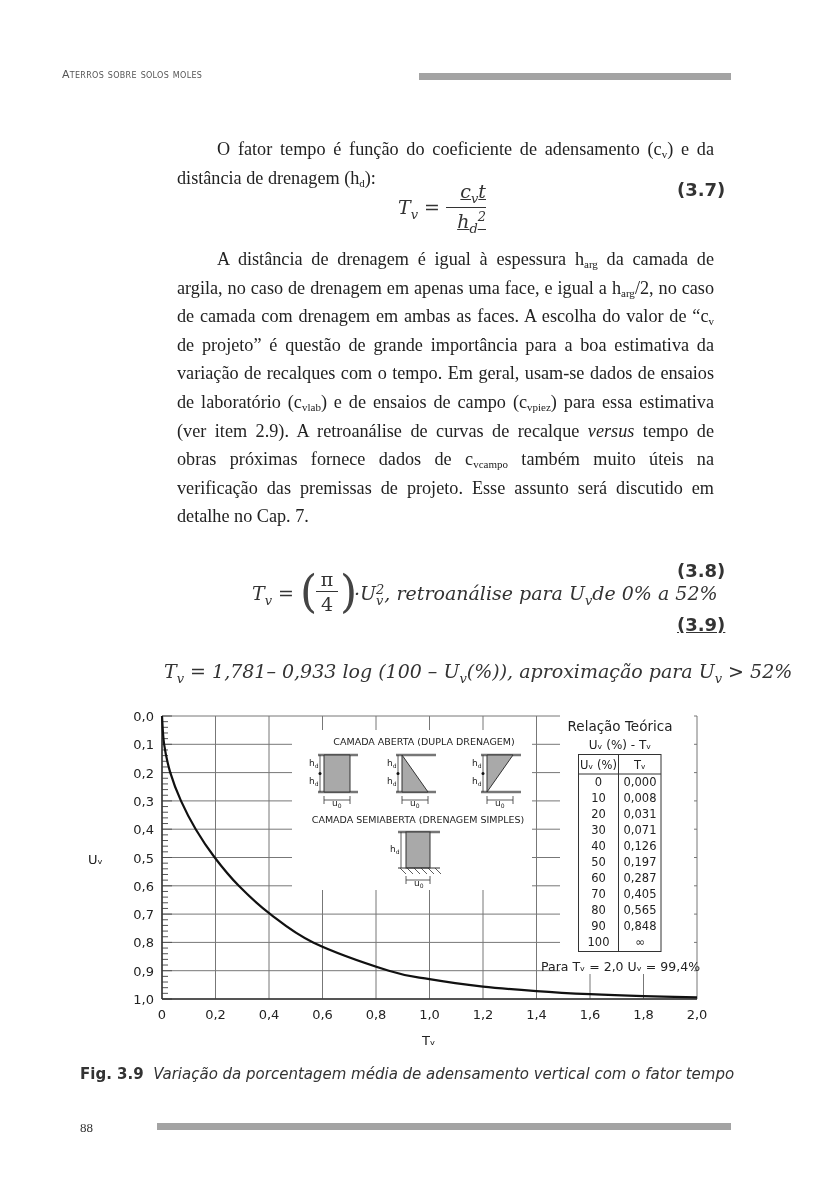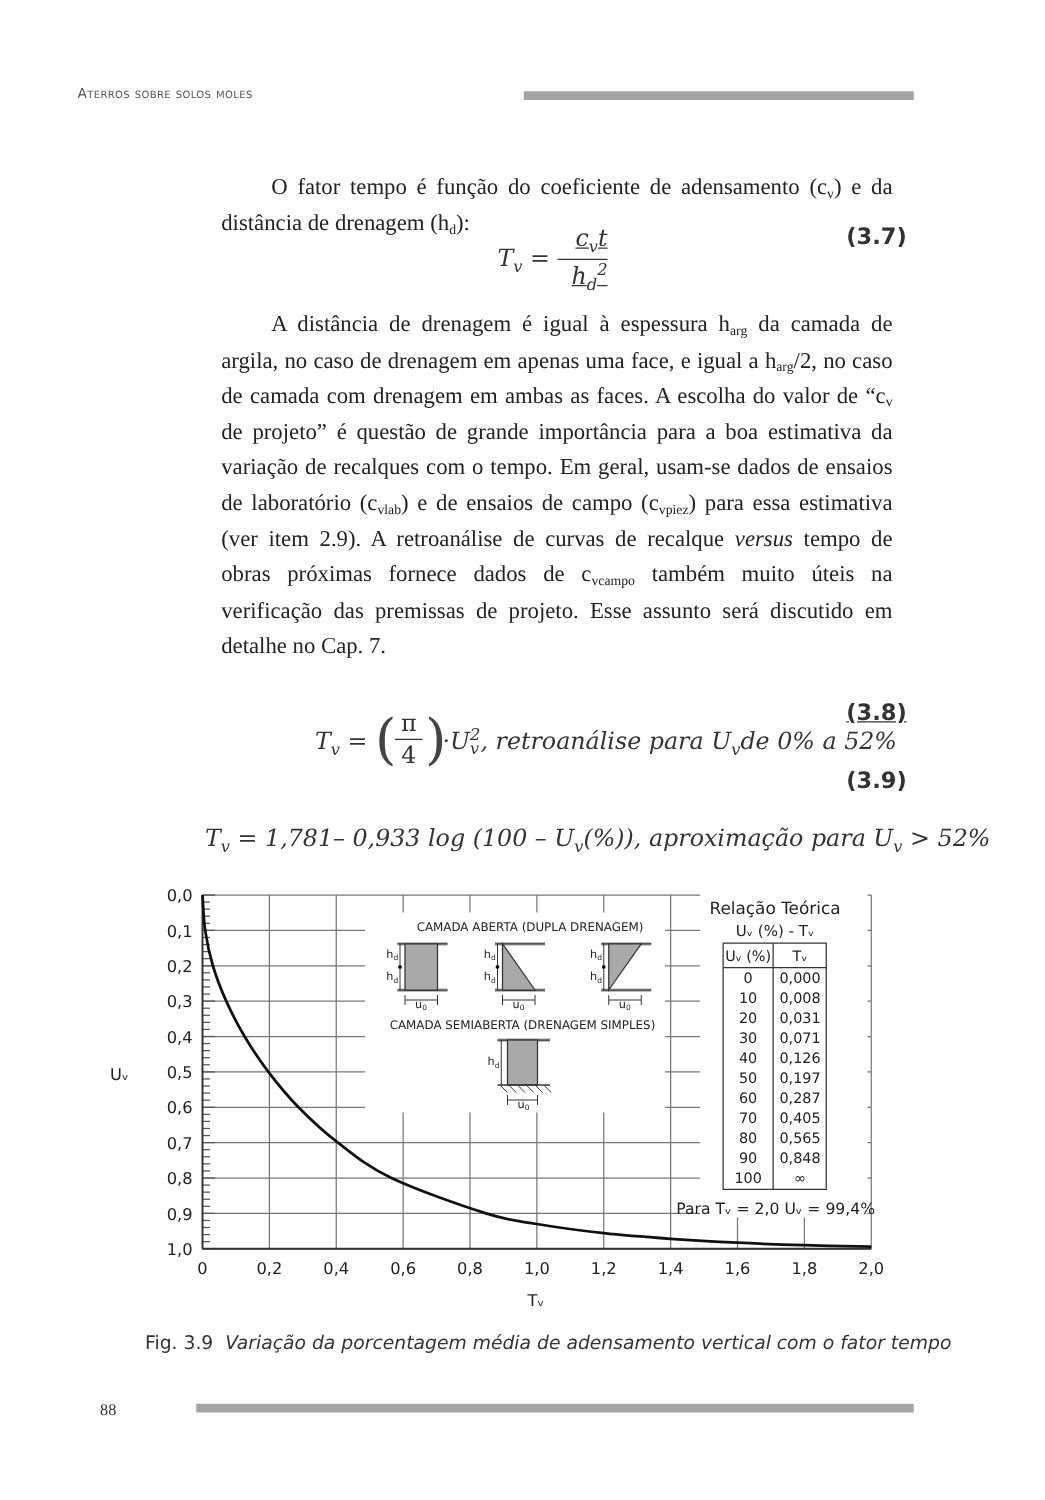--- a/index.html
+++ b/index.html
@@ -10,21 +10,21 @@
   .foot-rule { left:157px; top:1123px; width:574px; height:7px; background:#a3a3a3; }
   .page-num { left:80px; top:1120px; font-size:13px; color:#333; }
   .para { left:160px; width:571px; font-size:18.2px; line-height:28.6px; text-align:justify; color:#222; }
   .para p { margin:17px; }
   .indent { text-indent:40px; }
   sub.s { font-size:11px; vertical-align:-3px; line-height:0; }
   .eq { font-family:"DejaVu Serif", serif; font-style:italic; color:#333;margin-top:20px; }
   .eqnum { font-family:"DejaVu Sans", sans-serif; font-weight:bold; font-size:18px; color:#333; }
   .chart-text { font-family:"DejaVu Sans", sans-serif; fill:#222; }
   .caption { left:80px; top:1065px; font-family:"DejaVu Sans", sans-serif; font-size:15px; color:#333; }
-  .caption b { font-weight:normal;margin-left:36px; }
+  .caption b { font-weight:bold; }
   .caption i { font-style:italic; }
 </style>
 </head>
 <body>
 
 <div class="abs running-head">Aterros sobre solos moles</div>
 <div class="abs head-rule"></div>
 
 <div class="abs para" style="top:118px;">
   <p class="indent">
@@ -56,23 +56,23 @@
   <div style="position:absolute; left:64px; top:0; width:22px; text-align:center; font-style:normal;">
     <div>π</div>
     <div style="border-top:1px solid #333; margin:1px 0;"></div>
     <div>4</div>
   </div>
   <span style="position:absolute; left:88px; top:-2px; font-size:44px; font-style:normal; font-weight:200; color:#444;">)</span>
   <span style="position:absolute; left:102px; top:14px;">
     <span>·U</span><span style="display:inline-block; vertical-align:middle; line-height:11px; font-size:13px;"><sup style="display:block; font-size:13px;">2</sup><sub style="display:block; font-size:13px;">v</sub></span><span>, retroanálise para U</span><sub style="font-size:13px;">v</sub><span>de 0% a 52%</span>
   </span>
 </div>
-<div class="abs eqnum" style="left:677px; top:560px;text-decoration:underline;">(3.8)</div>
-
-<div class="abs eqnum" style="left:677px; top:614px;">(3.9)</div>
+<div class="abs eqnum" style="left:677px; top:560px;">(3.8)</div>
+
+<div class="abs eqnum" style="left:677px; top:614px;text-decoration:underline;">(3.9)</div>
 <div class="abs eq" style="left:164px; top:640px; font-size:19px; white-space:nowrap;">
   <span>T</span><sub style="font-size:13px;">v</sub><span> = 1,781– 0,933 log (100 – U</span><sub style="font-size:13px;">v</sub><span>(%)), aproximação para U</span><sub style="font-size:13px;">v</sub><span> &gt; 52%</span>
 </div>
 
 <svg class="abs" style="left:0; top:0;" width="836" height="1200" id="chart">
   <g id="grid">
       <line x1="162" y1="716" x2="697" y2="716" stroke="#777" stroke-width="1"></line>
       <line x1="162" y1="744.3" x2="697" y2="744.3" stroke="#777" stroke-width="1"></line>
       <line x1="162" y1="772.6" x2="697" y2="772.6" stroke="#777" stroke-width="1"></line>
       <line x1="162" y1="800.9" x2="697" y2="800.9" stroke="#777" stroke-width="1"></line>

